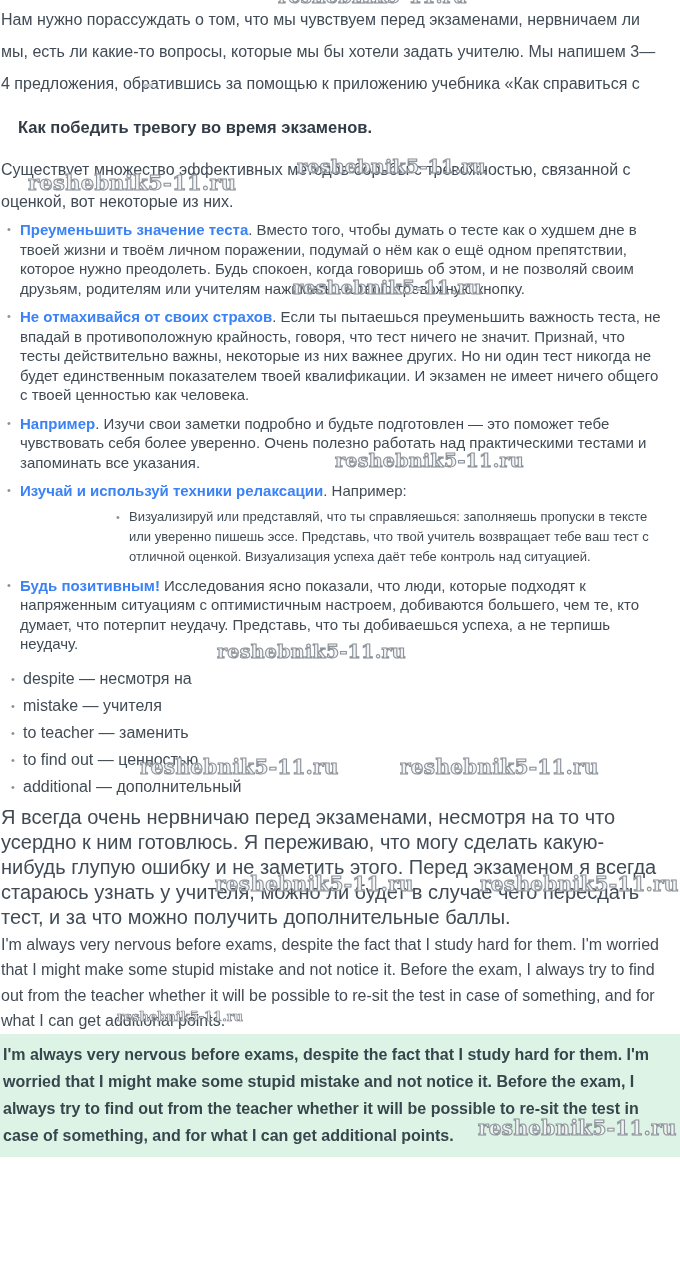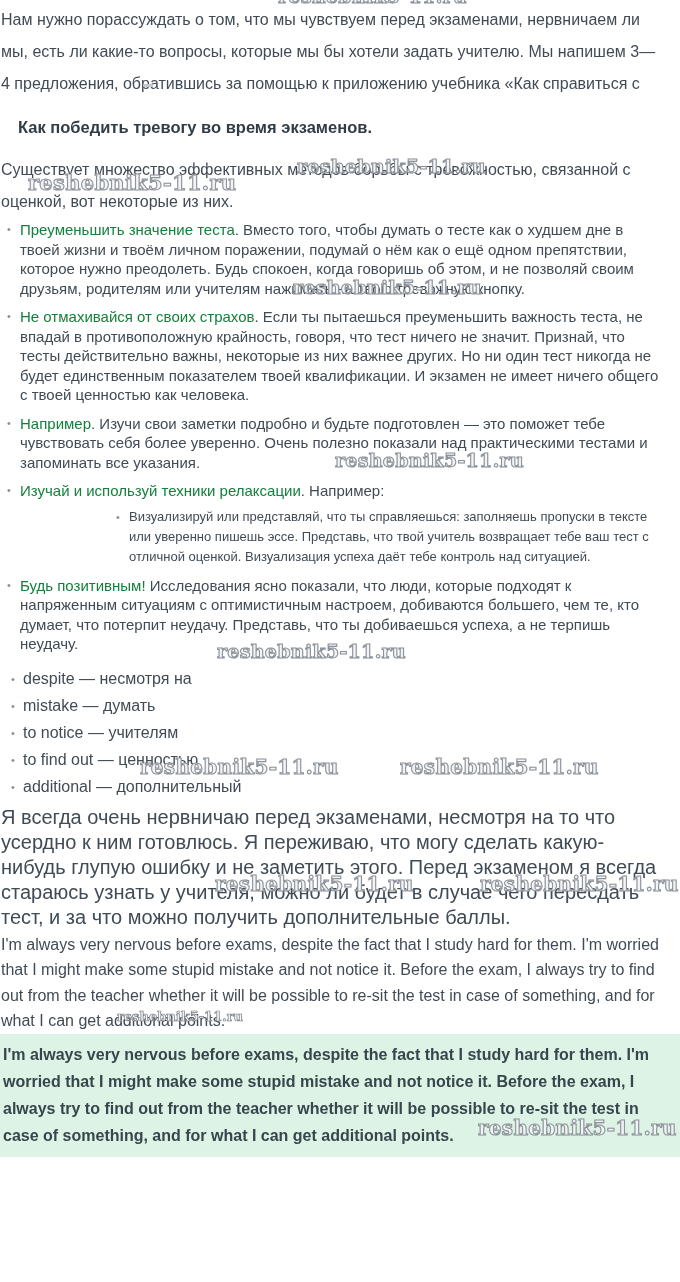--- a/index.html
+++ b/index.html
@@ -14,21 +14,21 @@
   .content{padding:2px 14px 0 1px;}
 
   .intro{margin:2px 0 0;font-size:16px;line-height:32px;max-width:660px;}
   .heading{margin:17px;font-size:16.5px;line-height:20px;font-weight:700;color:#323c46;}
   .methods{margin:10px 0 0;font-size:16px;line-height:32px;max-width:655px;}
 
   ul{list-style:none;margin:0;padding:0;}
   ul.tips{margin:2px 0 0;}
   ul.tips>li{position:relative;padding-left:19px;margin-bottom:9px;font-size:15px;line-height:19.5px;max-width:655px;}
   ul.tips>li::before{content:"•";position:absolute;left:6px;top:0;color:#8a9199;font-size:11px;line-height:19.5px;}
-  .lead{font-weight:400;color:#15803d;}
+  .lead{font-weight:700;color:#3b82f6;}
 
   ul.subtips{margin:6px 0 0 92px;}
   ul.subtips>li{position:relative;padding-left:17px;margin-bottom:8px;font-size:13px;line-height:20px;max-width:545px;}
   ul.subtips>li::before{content:"•";position:absolute;left:4px;top:0;color:#8a9199;font-size:11px;line-height:20px;}
   ul.subtips>li:last-child{margin-bottom:0;}
 
   .wordlist-title{margin:4px 0 0;font-size:15px;line-height:18px;font-weight:700;color:#323c46;letter-spacing:-0.2px;}
   ul.words{margin:16px 0 0;}
   ul.words>li{position:relative;padding-left:22px;margin-bottom:9px;font-size:16px;line-height:18px;}
   ul.words>li::before{content:"•";position:absolute;left:10px;top:0;color:#8a9199;font-size:11px;line-height:18px;}
@@ -79,38 +79,38 @@
     <p class="methods">Существует множество эффективных методов борьбы с тревожностью, связанной с оценкой, вот некоторые из них.</p>
 
     <ul class="tips">
       <li>
         <span class="lead">Преуменьшить значение теста</span><span>. Вместо того, чтобы думать о тесте как о худшем дне в твоей жизни и твоём личном поражении, подумай о нём как о ещё одном препятствии, которое нужно преодолеть. Будь спокоен, когда говоришь об этом, и не позволяй своим друзьям, родителям или учителям нажимать на твою тревожную кнопку.</span>
       </li>
       <li>
         <span class="lead">Не отмахивайся от своих страхов</span><span>. Если ты пытаешься преуменьшить важность теста, не впадай в противоположную крайность, говоря, что тест ничего не значит. Признай, что тесты действительно важны, некоторые из них важнее других. Но ни один тест никогда не будет единственным показателем твоей квалификации. И экзамен не имеет ничего общего с твоей ценностью как человека.</span>
       </li>
       <li>
-        <span class="lead">Например</span><span>. Изучи свои заметки подробно и будьте подготовлен — это поможет тебе чувствовать себя более уверенно. Очень полезно показали над практическими тестами и запоминать все указания.</span>
+        <span class="lead">Например</span><span>. Изучи свои заметки подробно и будьте подготовлен — это поможет тебе чувствовать себя более уверенно. Очень полезно работать над практическими тестами и запоминать все указания.</span>
       </li>
       <li>
         <span class="lead">Изучай и используй техники релаксации</span><span>. Например:</span>
         <ul class="subtips">
           <li>Визуализируй или представляй, что ты справляешься: заполняешь пропуски в тексте или уверенно пишешь эссе. Представь, что твой учитель возвращает тебе ваш тест с отличной оценкой. Визуализация успеха даёт тебе контроль над ситуацией.</li>
         </ul>
       </li>
       <li>
         <span class="lead">Будь позитивным!</span><span> Исследования ясно показали, что люди, которые подходят к напряженным ситуациям с оптимистичным настроем, добиваются большего, чем те, кто думает, что потерпит неудачу. Представь, что ты добиваешься успеха, а не терпишь неудачу.</span>
       </li>
     </ul>
 
 
     <ul class="words">
       <li>despite — несмотря на</li>
-      <li>mistake — думать</li>
-      <li>to notice — учителям</li>
+      <li>mistake — учителя</li>
+      <li>to teacher — заменить</li>
       <li>to find out — ценностью</li>
       <li>additional — дополнительный</li>
     </ul>
 
     <p class="ans-ru">Я всегда очень нервничаю перед экзаменами, несмотря на то что усердно к ним готовлюсь. Я переживаю, что могу сделать какую-нибудь глупую ошибку и не заметить этого. Перед экзаменом я всегда стараюсь узнать у учителя, можно ли будет в случае чего пересдать тест, и за что можно получить дополнительные баллы.</p>
 
     <p class="ans-en">I'm always very nervous before exams, despite the fact that I study hard for them. I'm worried that I might make some stupid mistake and not notice it. Before the exam, I always try to find out from the teacher whether it will be possible to re-sit the test in case of something, and for what I can get additional points.</p>
 
     <div class="highlight">I'm always very nervous before exams, despite the fact that I study hard for them. I'm worried that I might make some stupid mistake and not notice it. Before the exam, I always try to find out from the teacher whether it will be possible to re-sit the test in case of something, and for what I can get additional points.</div>
   </div>

